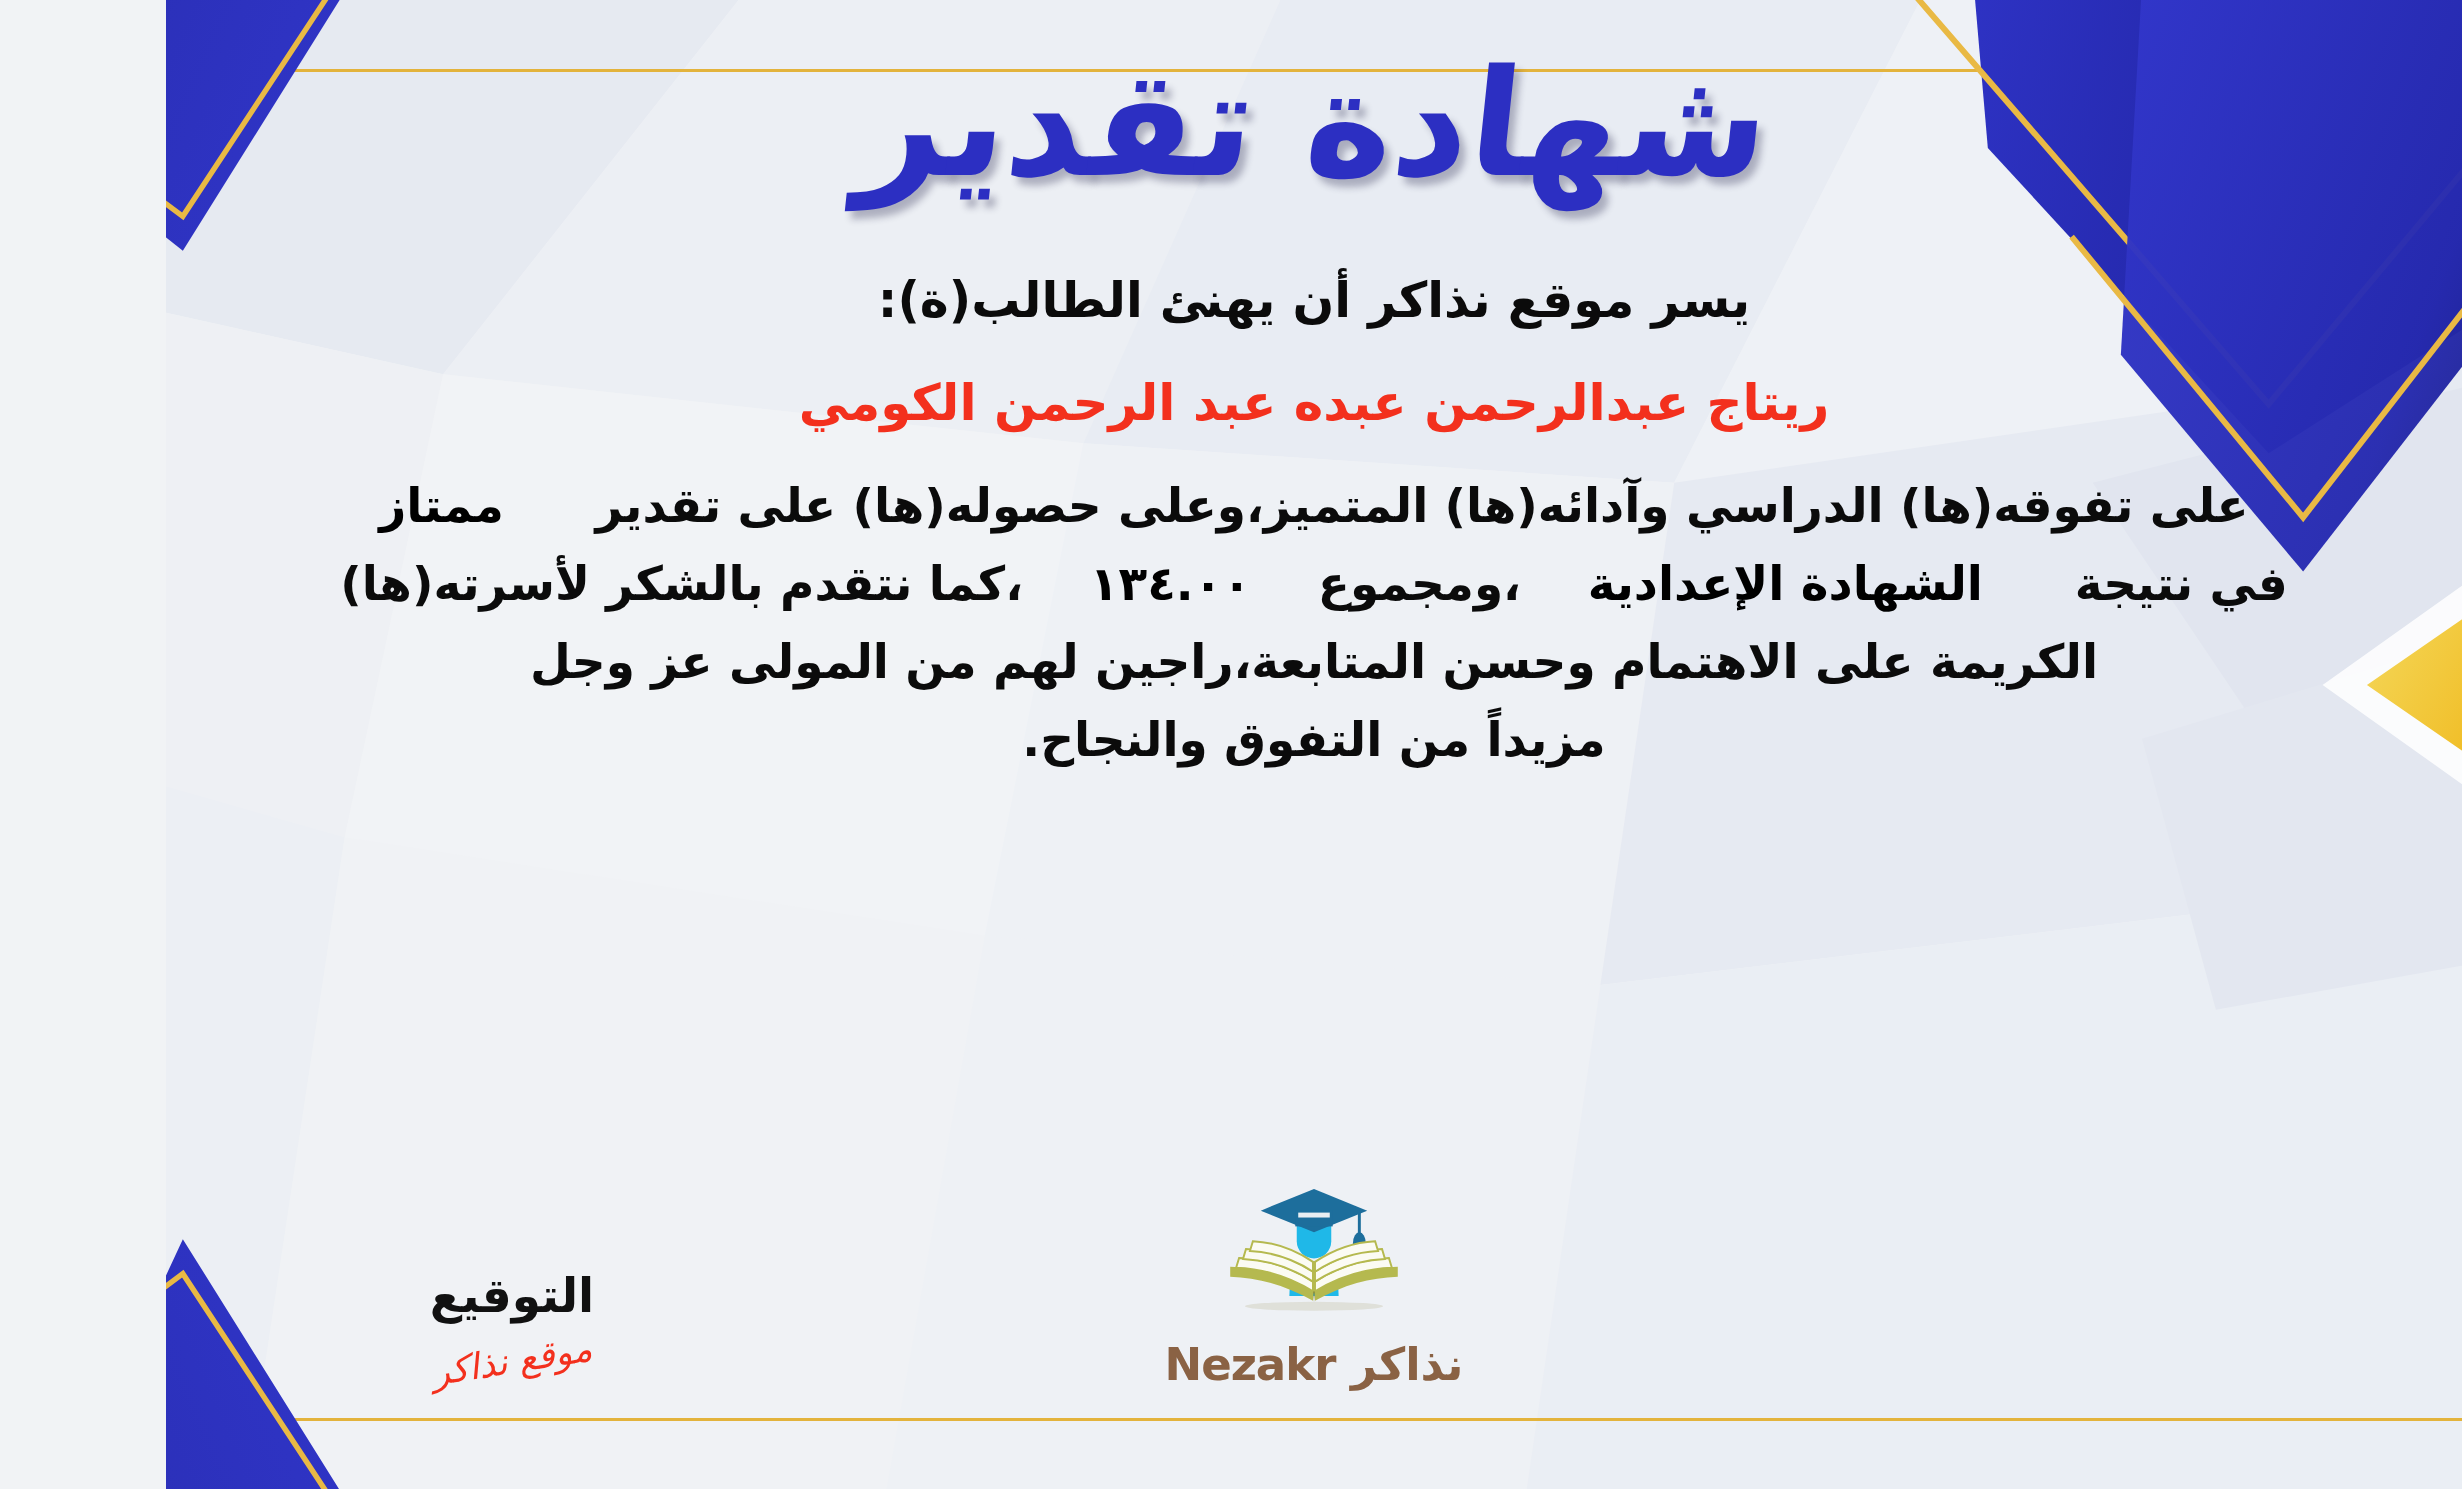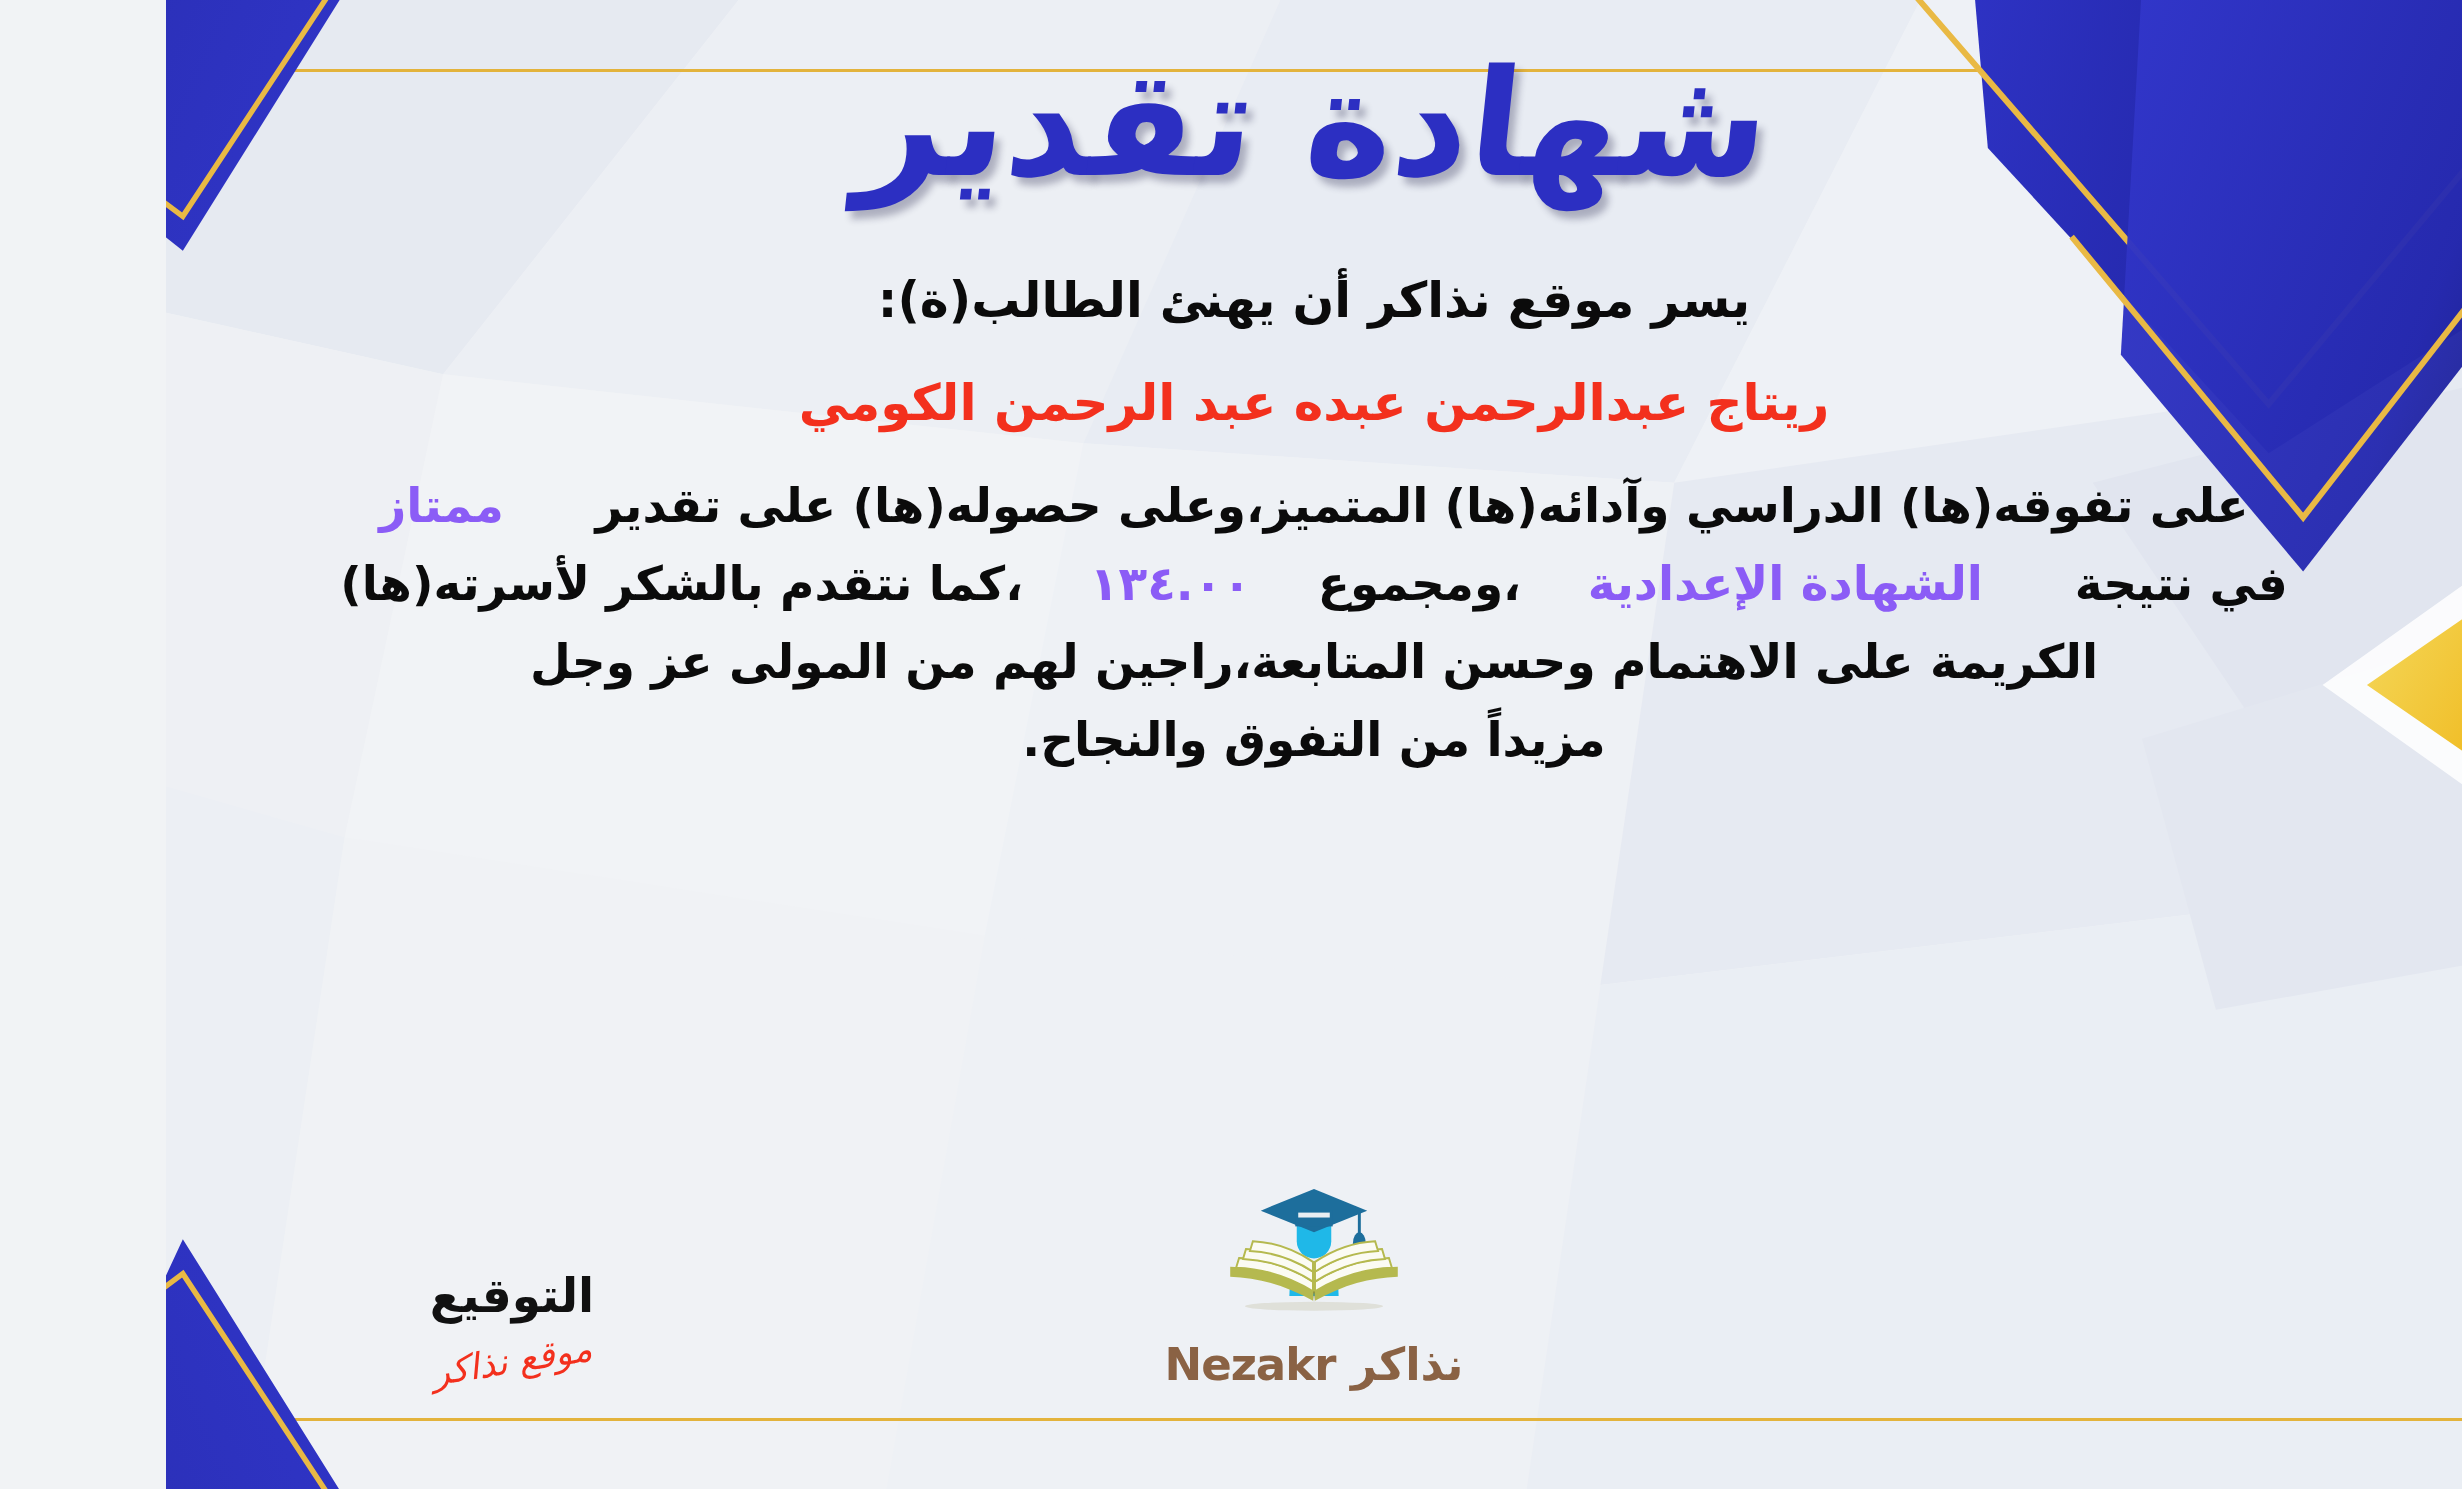--- a/index.html
+++ b/index.html
@@ -72,21 +72,21 @@
     font-size:49px;
     line-height:1.62;
     font-weight:600;
   }
 
   .line { white-space:normal; }
   .line-intro   { font-size:49px; margin-bottom:22.7px; }
   .line-name    { font-size:50px; color:#f3301d; font-weight:700; margin-bottom:22.7px; }
   .line-para    { font-size:47px; line-height:1.66; }
 
-  .hl-red { color:#8b5cf6; font-weight:700; }
+  .hl-red { color:#000000; font-weight:700; }
   .gap-s  { display:inline-block; width:34px; }
   .gap-m  { display:inline-block; width:59px; }
 
   
   .footer {
     position:absolute;
     left:0; right:0; bottom:109px;
     z-index:6;
     display:flex;
     align-items:flex-start;

